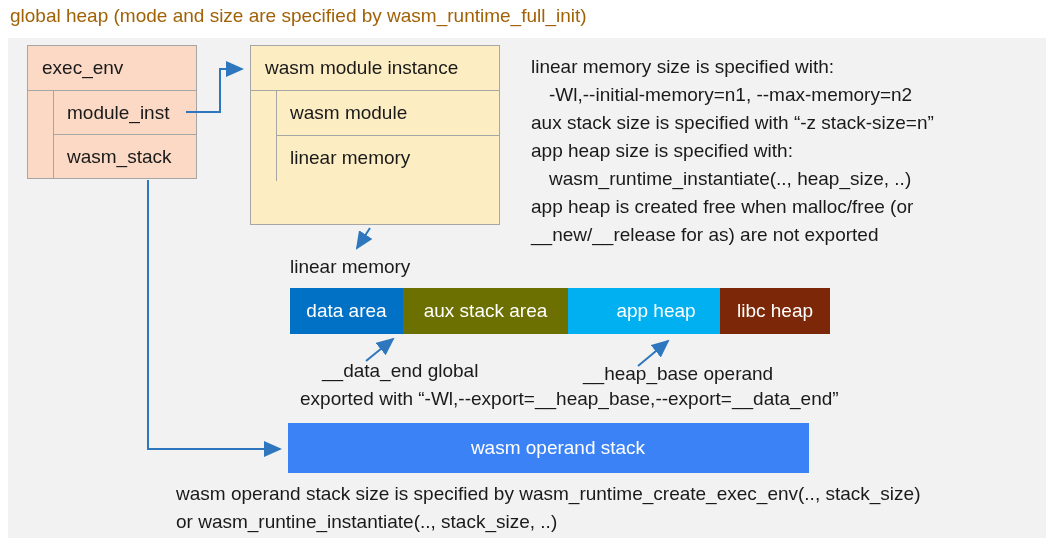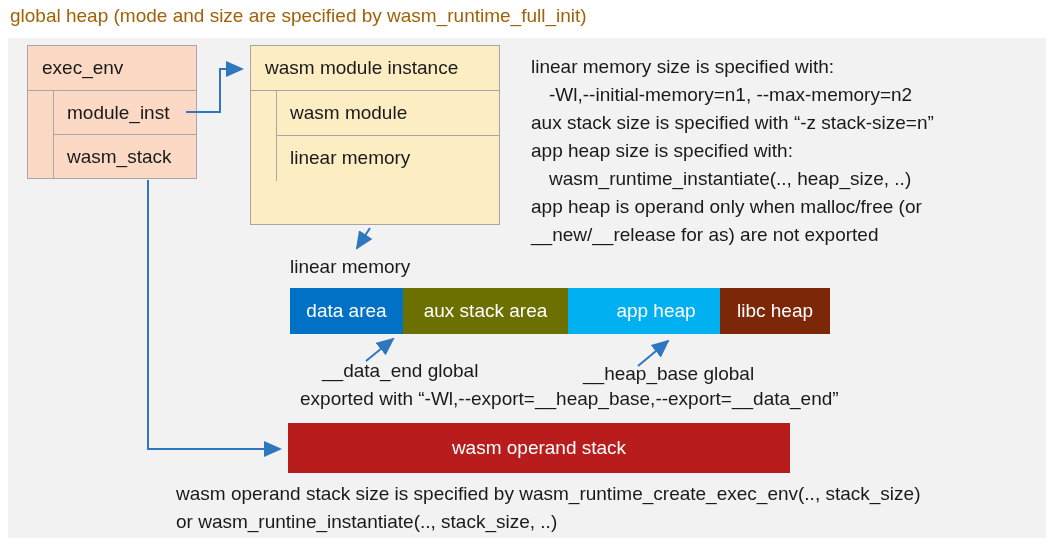--- a/index.html
+++ b/index.html
@@ -77,37 +77,37 @@
       <div class="row">linear memory</div>
     </div>
   </div>
 
   <div class="notes-top">
     <div class="note-line">linear memory size is specified with:</div>
     <div class="note-line indent">-Wl,--initial-memory=n1, --max-memory=n2</div>
     <div class="note-line">aux stack size is specified with “-z stack-size=n”</div>
     <div class="note-line">app heap size is specified with:</div>
     <div class="note-line indent">wasm_runtime_instantiate(.., heap_size, ..)</div>
-    <div class="note-line">app heap is operand only when malloc/free (or</div>
+    <div class="note-line">app heap is created free when malloc/free (or</div>
     <div class="note-line">__new/__release for as) are not exported</div>
   </div>
 
   <div class="lm-label">linear memory</div>
   <div class="membar">
     <div class="seg seg-0" style="background-color: rgb(0, 113, 197);">data area</div>
     <div class="seg seg-1" style="background-color: rgb(108, 112, 0);">aux stack area</div>
     <div class="seg seg-2" style="background-color: rgb(0, 176, 240);">app heap</div>
     <div class="seg seg-3" style="background-color: rgb(123, 39, 8);">libc heap</div>
   </div>
 
   <div class="ann ann-data-end">__data_end global</div>
-  <div class="ann ann-heap-base">__heap_base global</div>
+  <div class="ann ann-heap-base">__heap_base operand</div>
   <div class="ann ann-exported">exported with “-Wl,--export=__heap_base,--export=__data_end”</div>
 
-  <div class="opstack" style="background-color: #b91c1c;">wasm operand stack</div>
+  <div class="opstack" style="background-color: #3b82f6; padding-left: 19px;">wasm operand stack</div>
 
   <div class="notes-bottom">
     <div class="note-line">wasm operand stack size is specified by wasm_runtime_create_exec_env(.., stack_size)</div>
     <div class="note-line">or wasm_runtine_instantiate(.., stack_size, ..)</div>
   </div>
 
   <svg class="overlay" viewBox="0 0 1054 547">
     <defs>
       <marker id="ah" markerWidth="10" markerHeight="9" refX="8" refY="4" orient="auto">
         <path d="M0,0 L9,4 L0,8 z" fill="#2e77be"></path>

